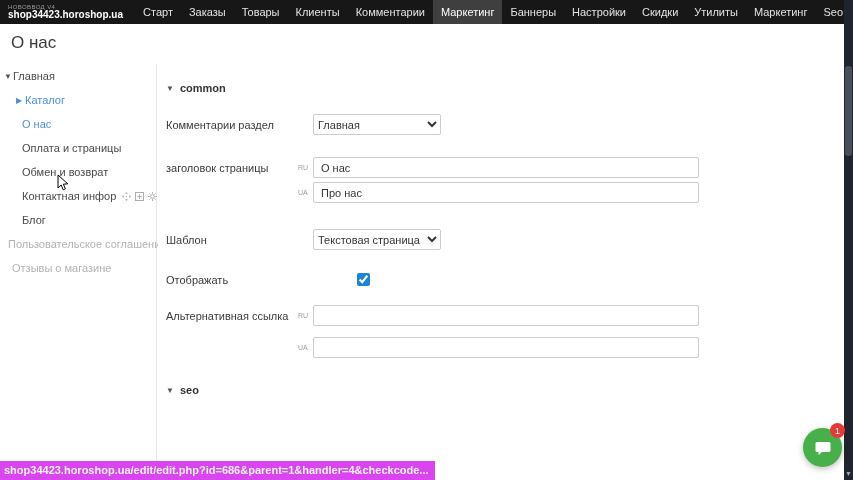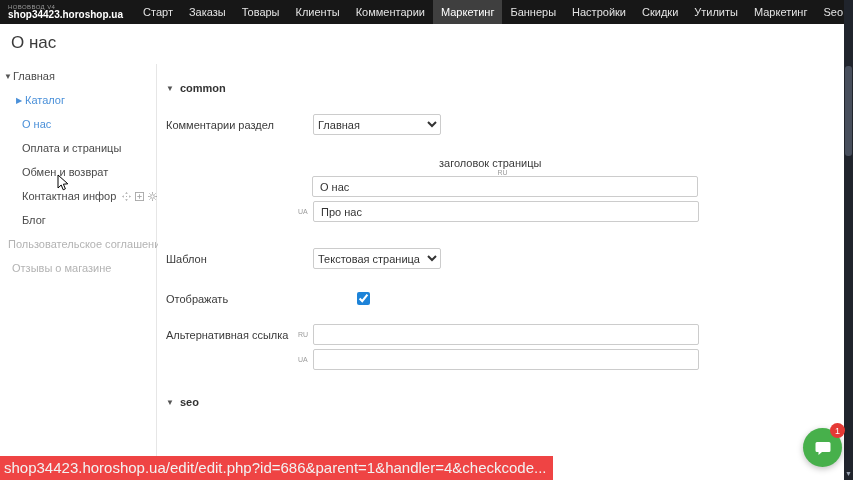--- a/index.html
+++ b/index.html
@@ -50,22 +50,22 @@
   .flabel { width:132px; font-size:11px; color:#3a3a3a; flex:none; }
   .lang { width:15px; font-size:7px; color:#9a9a9a; flex:none; }
   .tinput { width:386px; height:21px; border:1px solid #ccc; border-radius:2px; font-size:11px; padding:0 7px; color:#333; font-family:inherit; }
   .tselect { width:128px; height:21px; border:1px solid #ccc; border-radius:2px; font-size:11px; color:#333; background:#fff; font-family:inherit; }
   .link-val { font-size:11px; color:#555; margin-right:7px; }
   .mini-btn { font-size:10px; color:#444; background:#fff; border:1px solid #ccc; border-radius:2px; padding:3px 8px; margin-right:6px; cursor:pointer; font-family:inherit; }
   .cb { width:13px; height:13px; accent-color:#1d83d8; cursor:pointer; }
 
   
   .statusbar {
-    position:absolute; left:0; bottom:0; background:#ef4444; color:#f2f2f2;
-    font-size:15px; padding:3px 6px 4px 4px; z-index:40; white-space:nowrap;
+    position:absolute; left:0; bottom:0; background:#d946ef; color:#f2f2f2;
+    font-size:11px; padding:3px 6px 4px 4px; z-index:40; white-space:nowrap;font-weight:bold;
   }
 
   
   .vscroll { position:absolute; top:0; right:0; width:9px; bottom:0; background:#20242c; z-index:30; }
   .vthumb { position:absolute; top:66px; left:1px; width:7px; height:90px; background:#474e5c; border-radius:3px; }
   .varrow { position:absolute; bottom:1px; left:0; width:9px; height:10px; color:#9aa2b0; font-size:7px; text-align:center; line-height:10px; }
 
   
   .chat { position:absolute; right:11px; bottom:13px; width:39px; height:39px; background:#47b04b; border-radius:50%; z-index:35;
           display:flex; align-items:center; justify-content:center; cursor:pointer; box-shadow:0 2px 6px rgba(0,0,0,.25); }
@@ -162,21 +162,21 @@
 
   <div class="frow" style="margin-bottom:22px;">
     <span class="flabel">Комментарии раздел</span>
     <span class="lang"></span>
     <select class="tselect">
       <option>Главная</option>
     </select>
   </div>
 
 
-  <div class="frow" style="margin-bottom:4px;flex-direction:column;">
+  <div class="frow" style="margin-bottom:4px;">
     <span class="flabel">заголовок страницы</span>
     <span class="lang">RU</span>
     <input class="tinput" type="text" value="О нас" style="">
   </div>
   <div class="frow" style="margin-bottom:26px;">
     <span class="flabel"></span>
     <span class="lang">UA</span>
     <input class="tinput" type="text" value="Про нас" style="">
   </div>
 
@@ -188,21 +188,21 @@
     </select>
   </div>
 
   <div class="frow" style="margin-bottom:19px;gap:22px;">
     <span class="flabel">Отображать</span>
     <span class="lang"></span>
     <input class="cb" type="checkbox" checked="" style="">
   </div>
 
 
-  <div class="frow" style="margin-bottom:4px;">
+  <div class="frow" style="margin-bottom:11px;">
     <span class="flabel">Альтернативная ссылка</span>
     <span class="lang">RU</span>
     <input class="tinput" type="text" style="">
   </div>
   <div class="frow" style="margin-bottom:26px;">
     <span class="flabel"></span>
     <span class="lang">UA</span>
     <input class="tinput" type="text" style="">
   </div>
 

